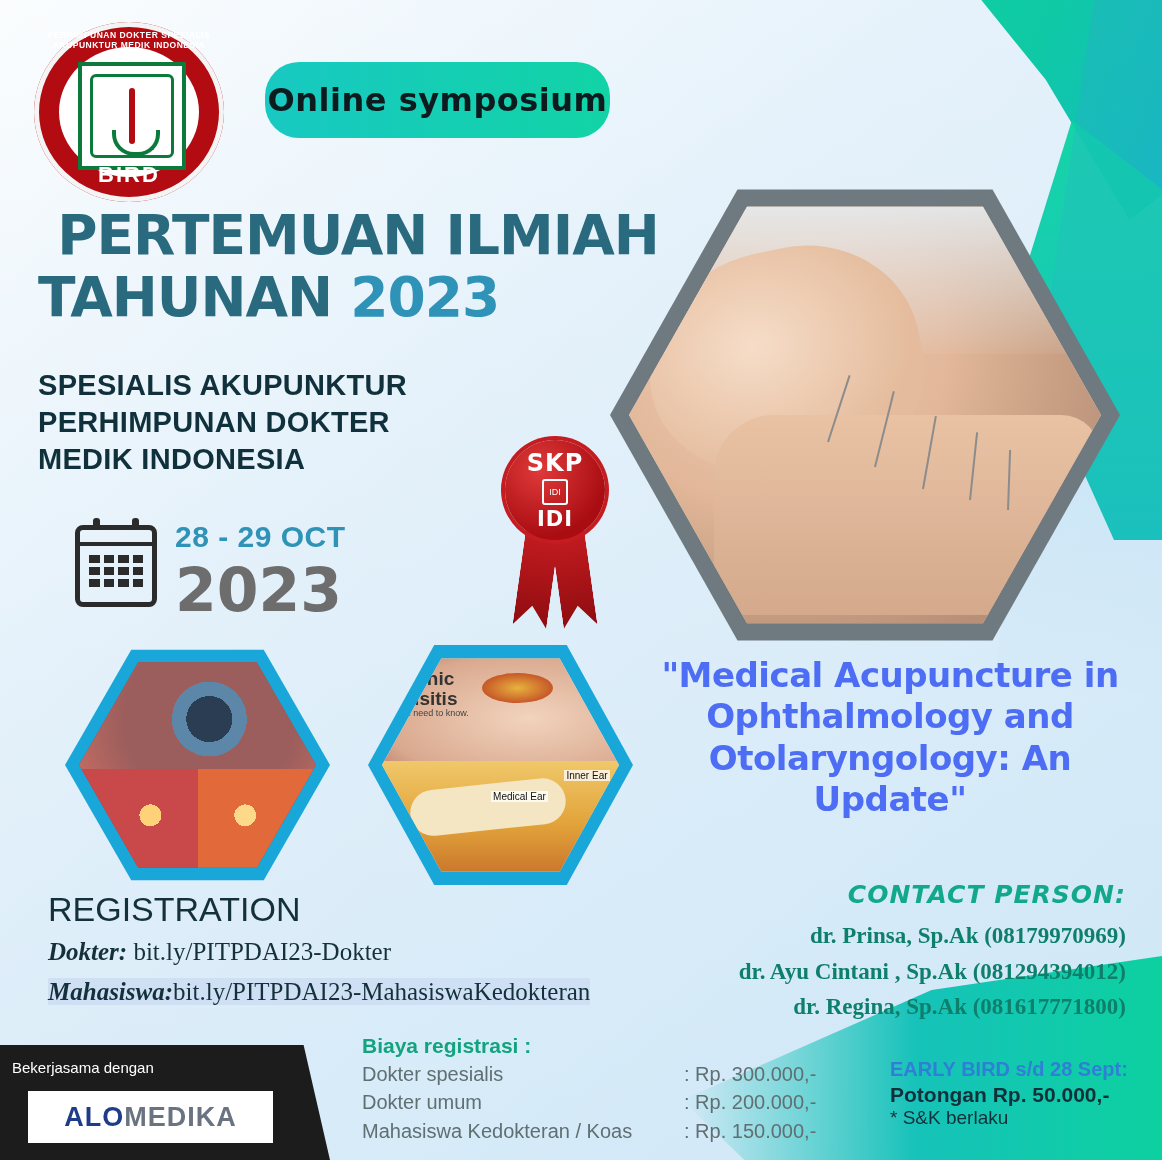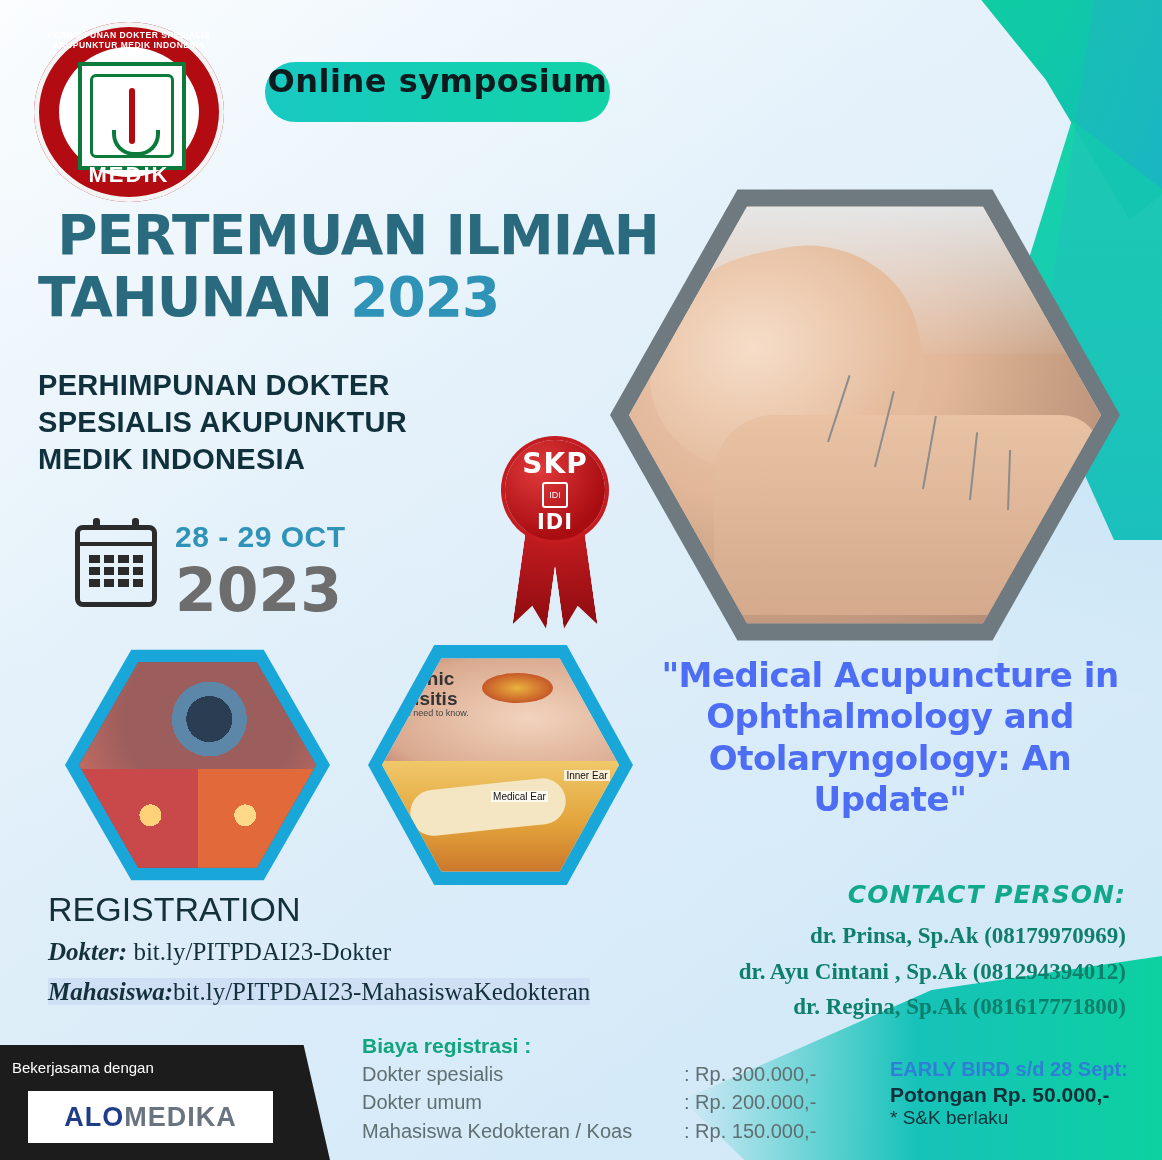--- a/index.html
+++ b/index.html
@@ -70,23 +70,23 @@
     font-size:8.5px;font-weight:bold;letter-spacing:.5px;
   }
   .logo-text-top{top:8px;}
   .logo-pdai{
     position:absolute;left:0;right:0;bottom:14px;text-align:center;color:#fff;
     font-size:22px;font-weight:bold;letter-spacing:2px;
   }
 
   
   .pill{
-    position:absolute;left:265px;top:62px;width:345px;height:60px;border-radius:34px;
+    position:absolute;left:265px;top:62px;width:345px;height:76px;border-radius:34px;
     background:linear-gradient(90deg,#18c9c2 0%,#12d3a6 100%);
-    display:flex;align-items:flex-start;justify-content:center;
+    display:flex;align-items:center;justify-content:center;
   }
   .pill span{
     font-family:"DejaVu Sans",sans-serif;
     font-weight:bold;font-size:32px;color:#0d1b1e;letter-spacing:.5px;
   }
 
   
   .h1{
     position:absolute;left:38px;top:205px;width:640px;
     font-family:"DejaVu Sans",sans-serif;
@@ -128,21 +128,21 @@
     position:absolute;left:10px;top:0;width:100px;height:100px;border-radius:50%;
     background:radial-gradient(circle at 35% 30%,#e03a3a,#a90d12 70%);
     box-shadow:0 0 0 4px #c41c20;
     display:flex;flex-direction:column;align-items:center;justify-content:center;color:#fff;
   }
   .seal .medal:before{
     content:"";position:absolute;inset:-10px;border-radius:50%;
     background:repeating-conic-gradient(#b3151a 0 6deg,#9c0f14 6deg 12deg);
     z-index:-1;
   }
-  .seal .skp{font-weight:bold;font-size:28px;letter-spacing:1px;font-family:"DejaVu Sans",sans-serif;}
+  .seal .skp{font-weight:bold;font-size:24px;letter-spacing:1px;font-family:"DejaVu Sans",sans-serif;}
   .seal .mini{width:22px;height:22px;border:2px solid #fff;border-radius:3px;margin:2px 0;font-size:9px;display:flex;align-items:center;justify-content:center;}
   .seal .idi{font-weight:bold;font-size:21px;letter-spacing:1px;font-family:"DejaVu Sans",sans-serif;}
   .seal .rib{
     position:absolute;top:92px;width:34px;height:95px;background:linear-gradient(180deg,#c41c20,#8e0c10);
   }
   .seal .rib.l{left:24px;transform:rotate(8deg);clip-path:polygon(0 0,100% 0,100% 100%,50% 78%,0 100%);}
   .seal .rib.r{left:62px;transform:rotate(-8deg);clip-path:polygon(0 0,100% 0,100% 100%,50% 78%,0 100%);}
 
   
   .hex{
@@ -309,34 +309,34 @@
   <div class="swoosh-teal-bot"></div>
 
   <div class="logo">
     <div class="ring"></div>
     <div class="ring-inner"></div>
     <div class="logo-text-top">PERHIMPUNAN DOKTER SPESIALIS AKUPUNKTUR MEDIK INDONESIA</div>
     <div class="shield">
       <div class="snake"></div>
       <div class="bowl"></div>
     </div>
-    <div class="logo-pdai">MEDIK</div>
+    <div class="logo-pdai">BIRD</div>
   </div>
 
   <div class="pill">
     <span>Online symposium</span>
   </div>
 
   <div class="h1">
     <span class="l1">PERTEMUAN ILMIAH</span>
     <span class="l2"><span>TAHUNAN </span><em>2023</em></span>
   </div>
   <div class="h2">
+    <div>SPESIALIS AKUPUNKTUR</div>
     <div>PERHIMPUNAN DOKTER</div>
-    <div>SPESIALIS AKUPUNKTUR</div>
     <div>MEDIK INDONESIA</div>
   </div>
 
   <div class="cal">
     <span class="peg a"></span>
       <span class="peg b"></span>
     <div class="dots">
         <i></i>
         <i></i>
         <i></i>

